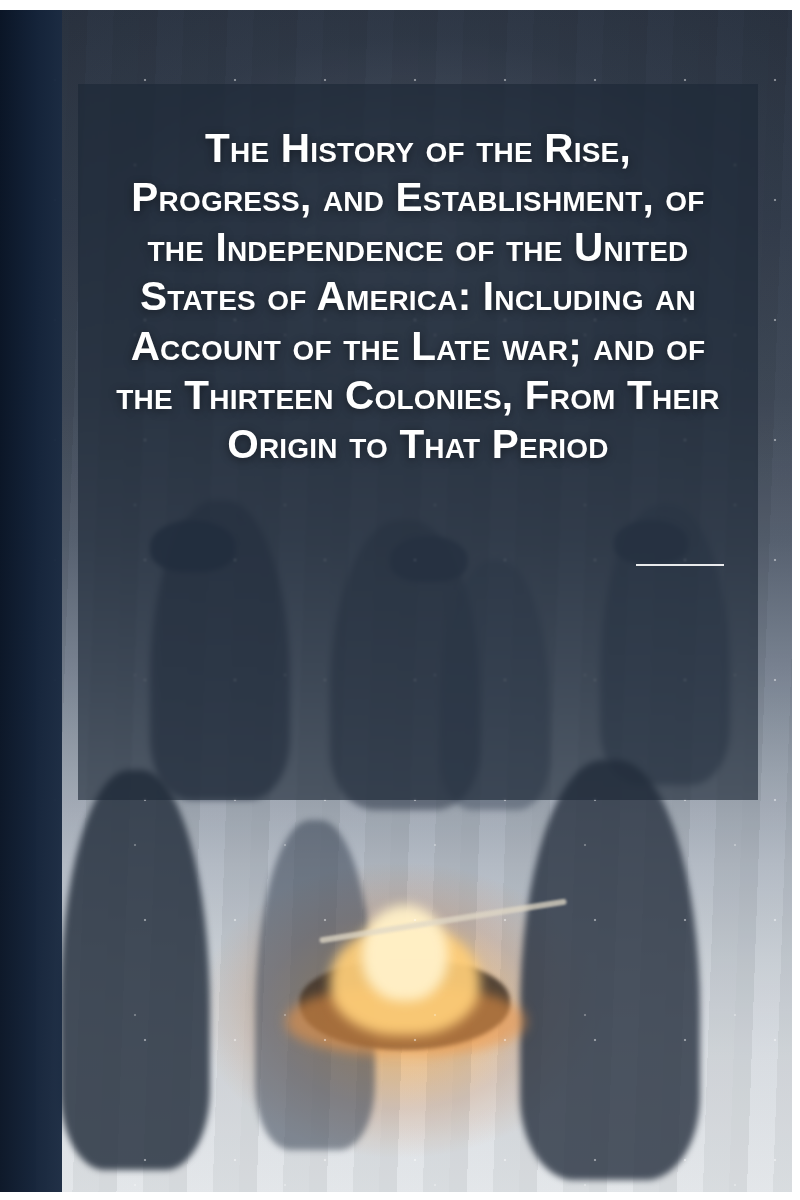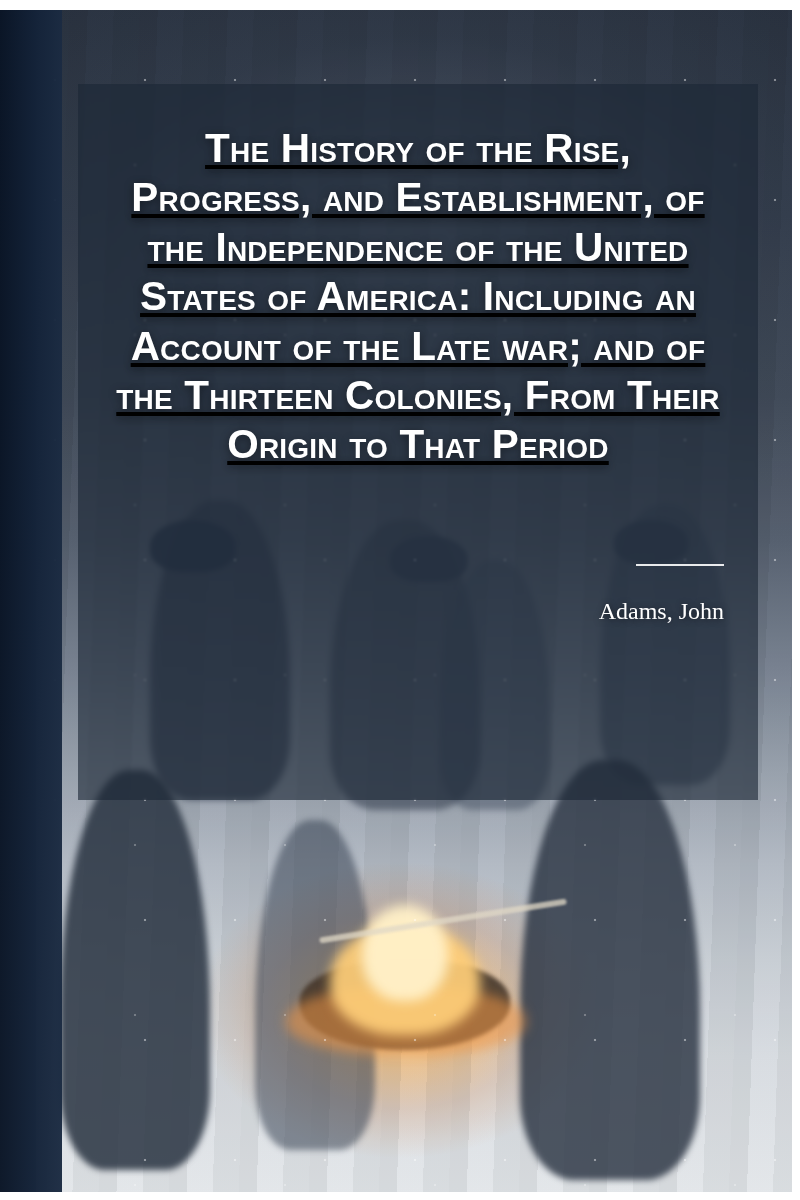--- a/index.html
+++ b/index.html
@@ -129,21 +129,20 @@
   .panel {
     position: absolute;
     left: 78px;
     top: 84px;
     width: 680px;
     height: 716px;
     background: rgba(28,38,54,0.62);
     backdrop-filter: blur(1px);
     box-sizing: border-box;
     padding: 40px 34px 0 34px;
-    text-decoration: underline;
   }
 
   .title {
     margin: 0;
     color: #ffffff;
     font-family: "Liberation Sans", sans-serif;
     font-weight: 700;
     font-size: 40.5px;
     line-height: 1.22;
     letter-spacing: 0.2px;
@@ -220,21 +219,20 @@
   <div class="rifle"></div>
 
   <div class="snow"></div>
 
   <div class="panel">
     <h1 class="title">The History of the Rise, Progress, and Establishment, of the Independence of the United States of America: Including an Account of the Late war; and of the Thirteen Colonies, From Their Origin to That Period</h1>
 
     <div class="rule"></div>
 
     <div class="authors">
-      <div>Adams, John</div>
     </div>
   </div>
 
   <div class="edge-left"></div>
   <div class="edge-top"></div>
   <div class="edge-bottom"></div>
   <div class="edge-right"></div>
 </div>
 
 </body></html>

